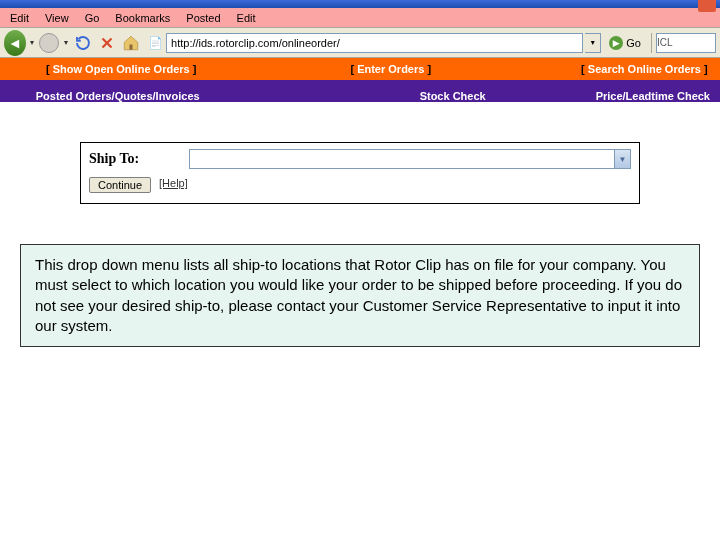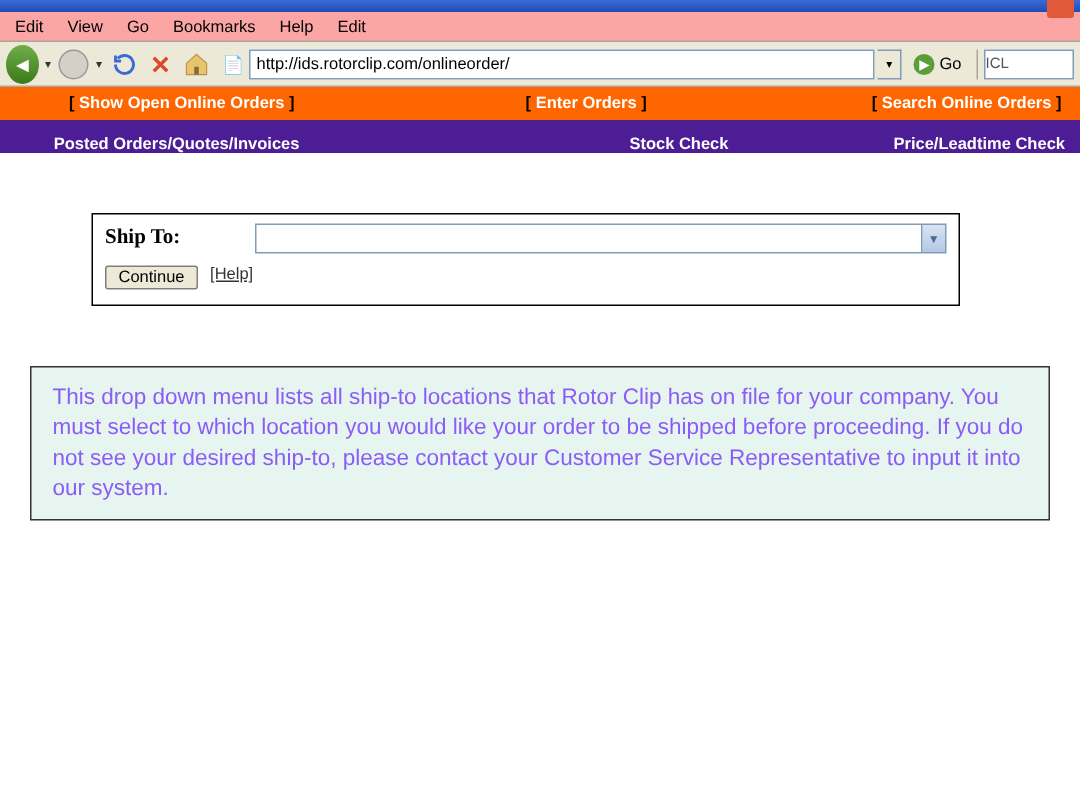--- a/index.html
+++ b/index.html
@@ -39,45 +39,45 @@
 .orange-bar .spacer-mid2 { flex: 0 0 130px; }
 
 
 .black-bar { background: #4c1d95; height: 22px; display: flex; align-items: flex-end; color: #fff; font-size: 11px; font-weight: bold; }
 .black-item { padding: 0 10px; white-space: nowrap; }
 .black-bar .b-spacer-left { width: 30px; }
 .black-bar .b-spacer-mid1 { flex: 0 0 200px; }
 .black-bar .b-spacer-mid2 { flex: 0 0 90px; }
 
 
-.form-panel { margin: 40px 80px 0 61px; border: 1px solid #000; padding: 6px 8px 10px 8px; background: #fff; }
+.form-panel { margin: 40px 80px 0 80px; border: 1px solid #000; padding: 6px 8px 10px 8px; background: #fff; }
 .form-row1 { display: flex; align-items: center; gap: 10px; }
 .form-label { font-family: "Times New Roman", serif; font-size: 14px; font-weight: bold; width: 90px; }
 .shipto-select { flex: 1; height: 20px; border: 1px solid #7f9db9; background: #fff; position: relative; }
 .shipto-arrow { position: absolute; right: 0; top: 0; width: 16px; height: 18px; background: linear-gradient(to bottom, #d7e4f2, #b3c8e4); border-left: 1px solid #7f9db9; display: flex; align-items: center; justify-content: center; font-size: 8px; color: #4a6a99; }
 .form-row2 { margin-top: 8px; display: flex; align-items: flex-start; gap: 8px; }
 .continue-btn { font-family: Tahoma, Arial, sans-serif; font-size: 11px; background: #ece9d8; border: 1px solid #7f7f7f; border-radius: 2px; padding: 1px 8px; }
 .help-link { font-size: 11px; text-decoration: underline; color: #333; }
 
 
-.instruction-box { margin: 40px 20px 0 20px; border: 1px solid #333; background: #e6f5f0; padding: 10px 14px; font-family: Arial, sans-serif; font-size: 15px; line-height: 1.35; color: #8b5cf6; }
+.instruction-box { margin: 40px 20px 0 20px; border: 1px solid #333; background: #e6f5f0; padding: 10px 14px; font-family: Arial, sans-serif; font-size: 15px; line-height: 1.35; color: #000000; }
 </style>
 </head>
 <body>
 
 <div class="titlebar">
   <div class="titlebar-close"></div>
 </div>
 
 <div class="menubar">
   <span>Edit</span>
   <span>View</span>
   <span>Go</span>
   <span>Bookmarks</span>
-  <span>Help</span>
+  <span>Posted</span>
   <span>Edit</span>
 </div>
 
 <div class="toolbar">
   <div class="tool-btn">
       <div class="nav-back">◄</div>
     </div>
   <span class="dropdown-arrow">▾</span>
   <div class="tool-btn">
       <div class="nav-fwd"></div>

